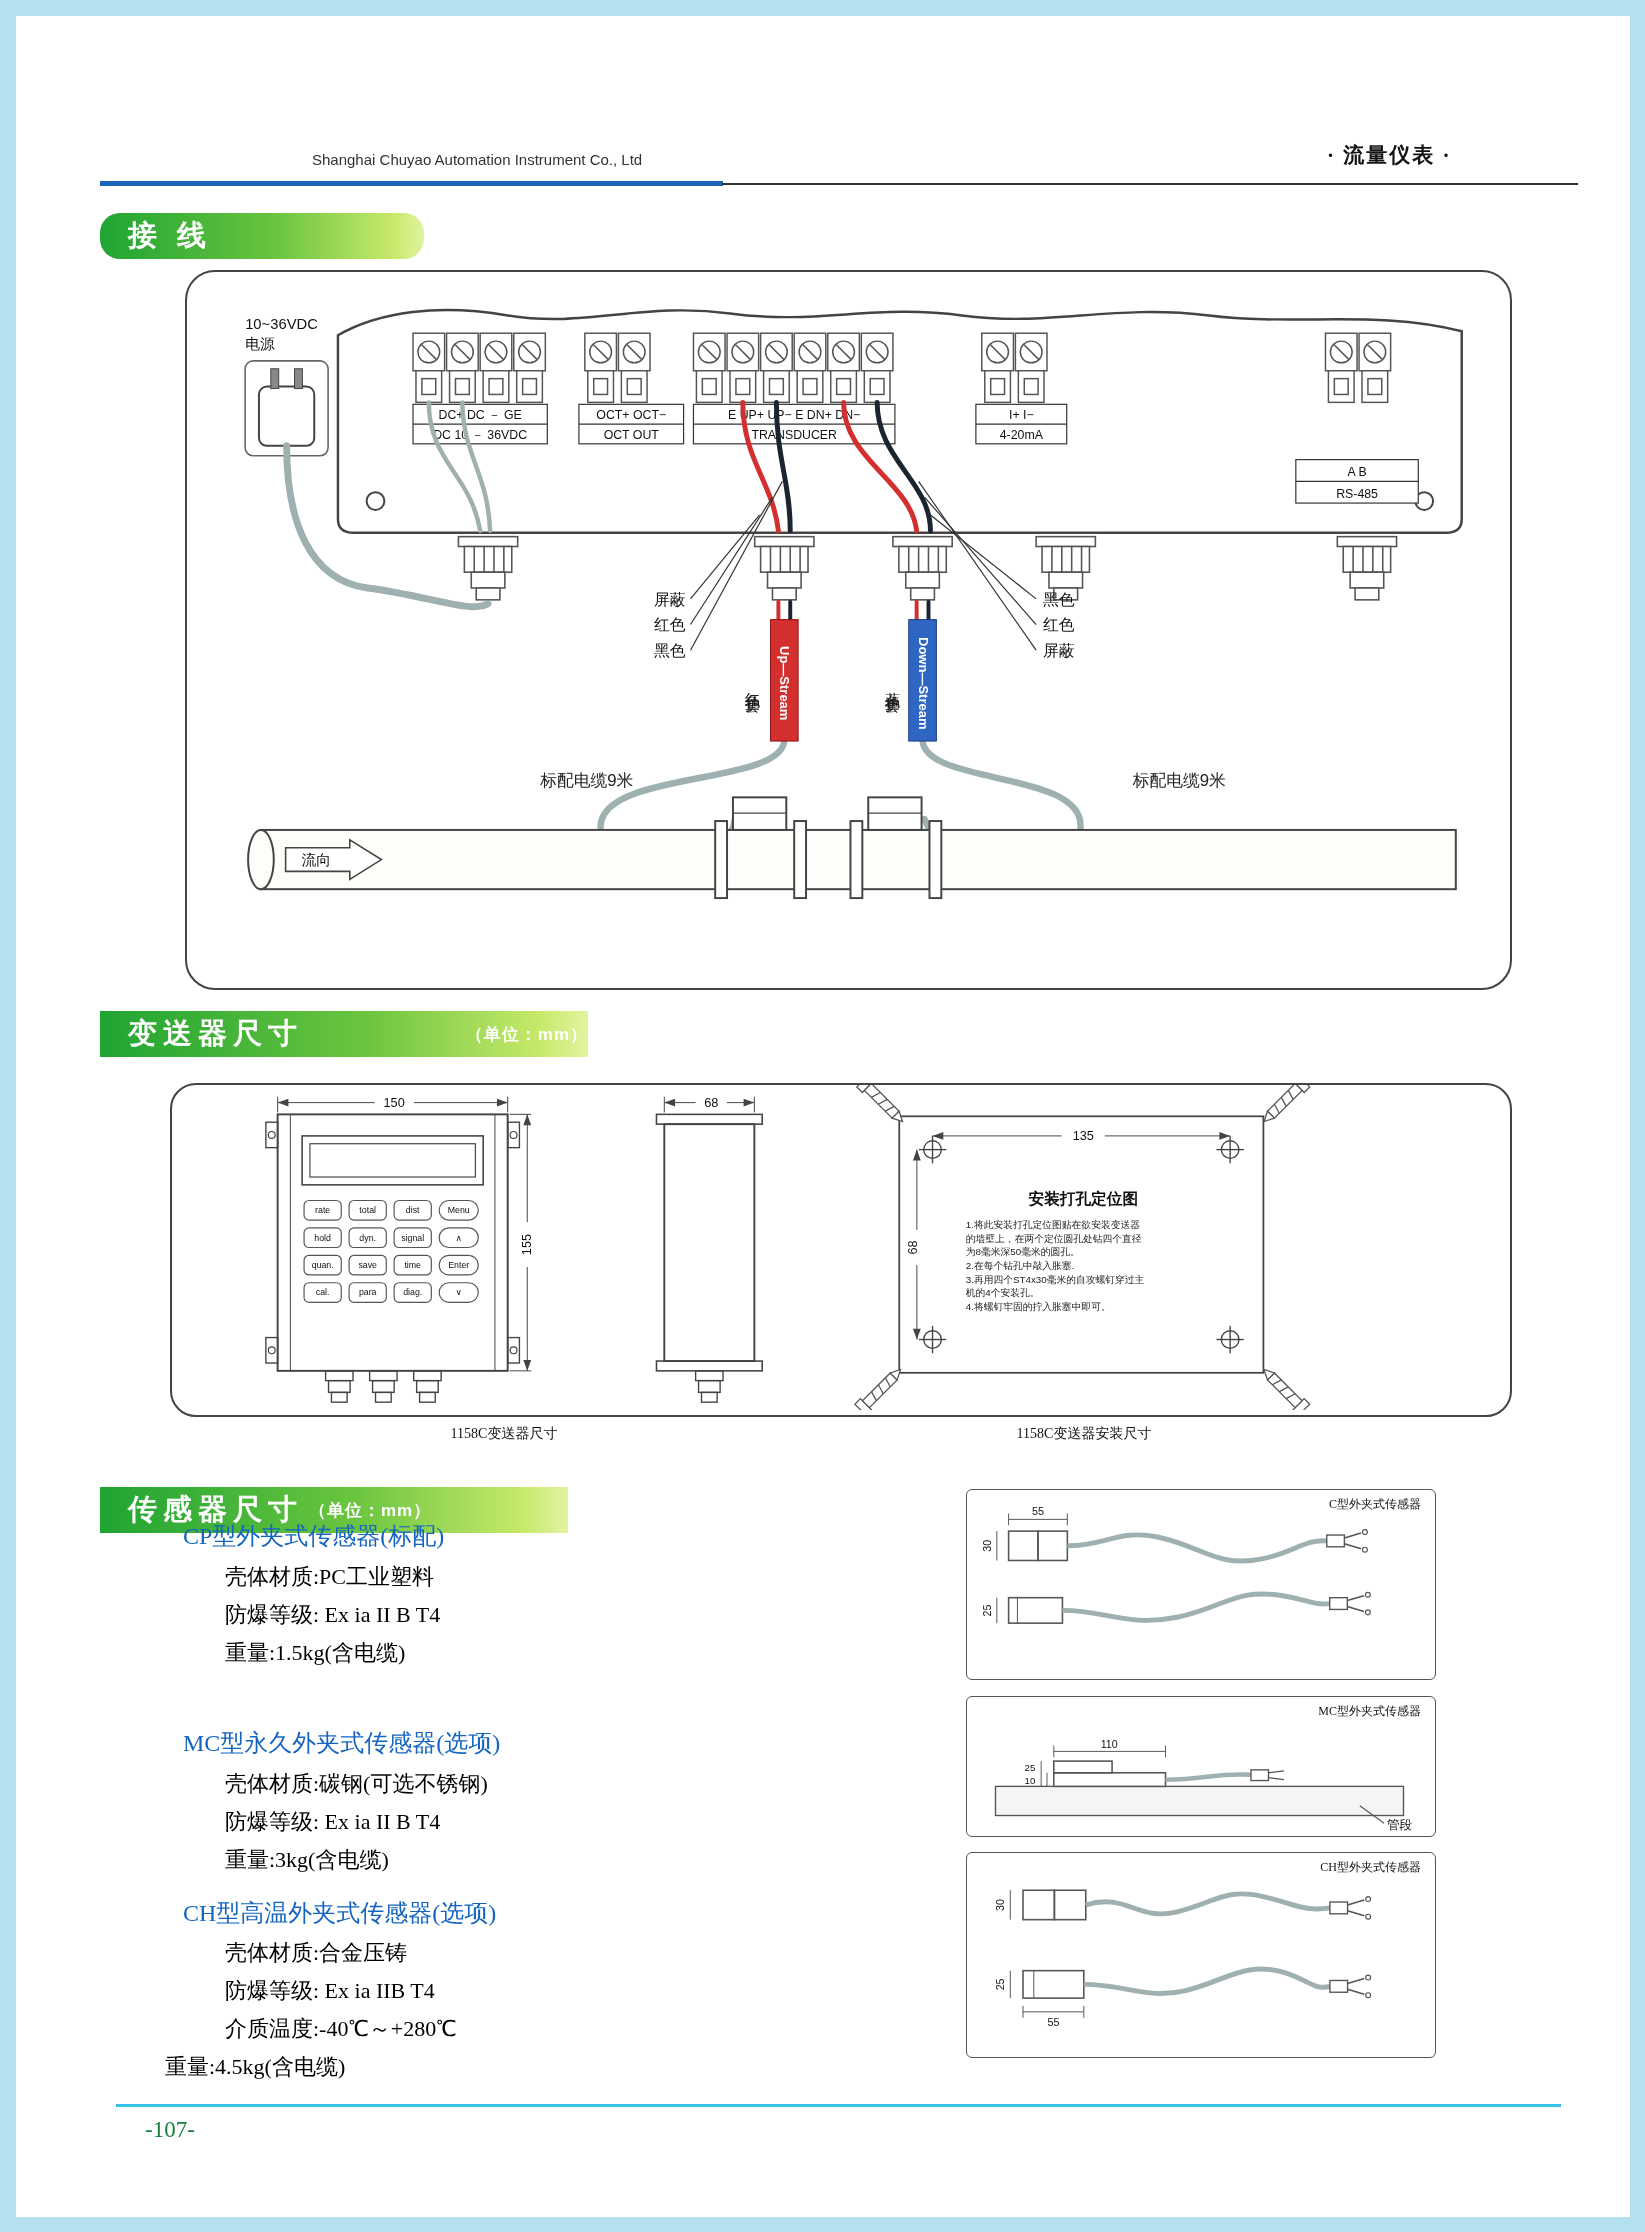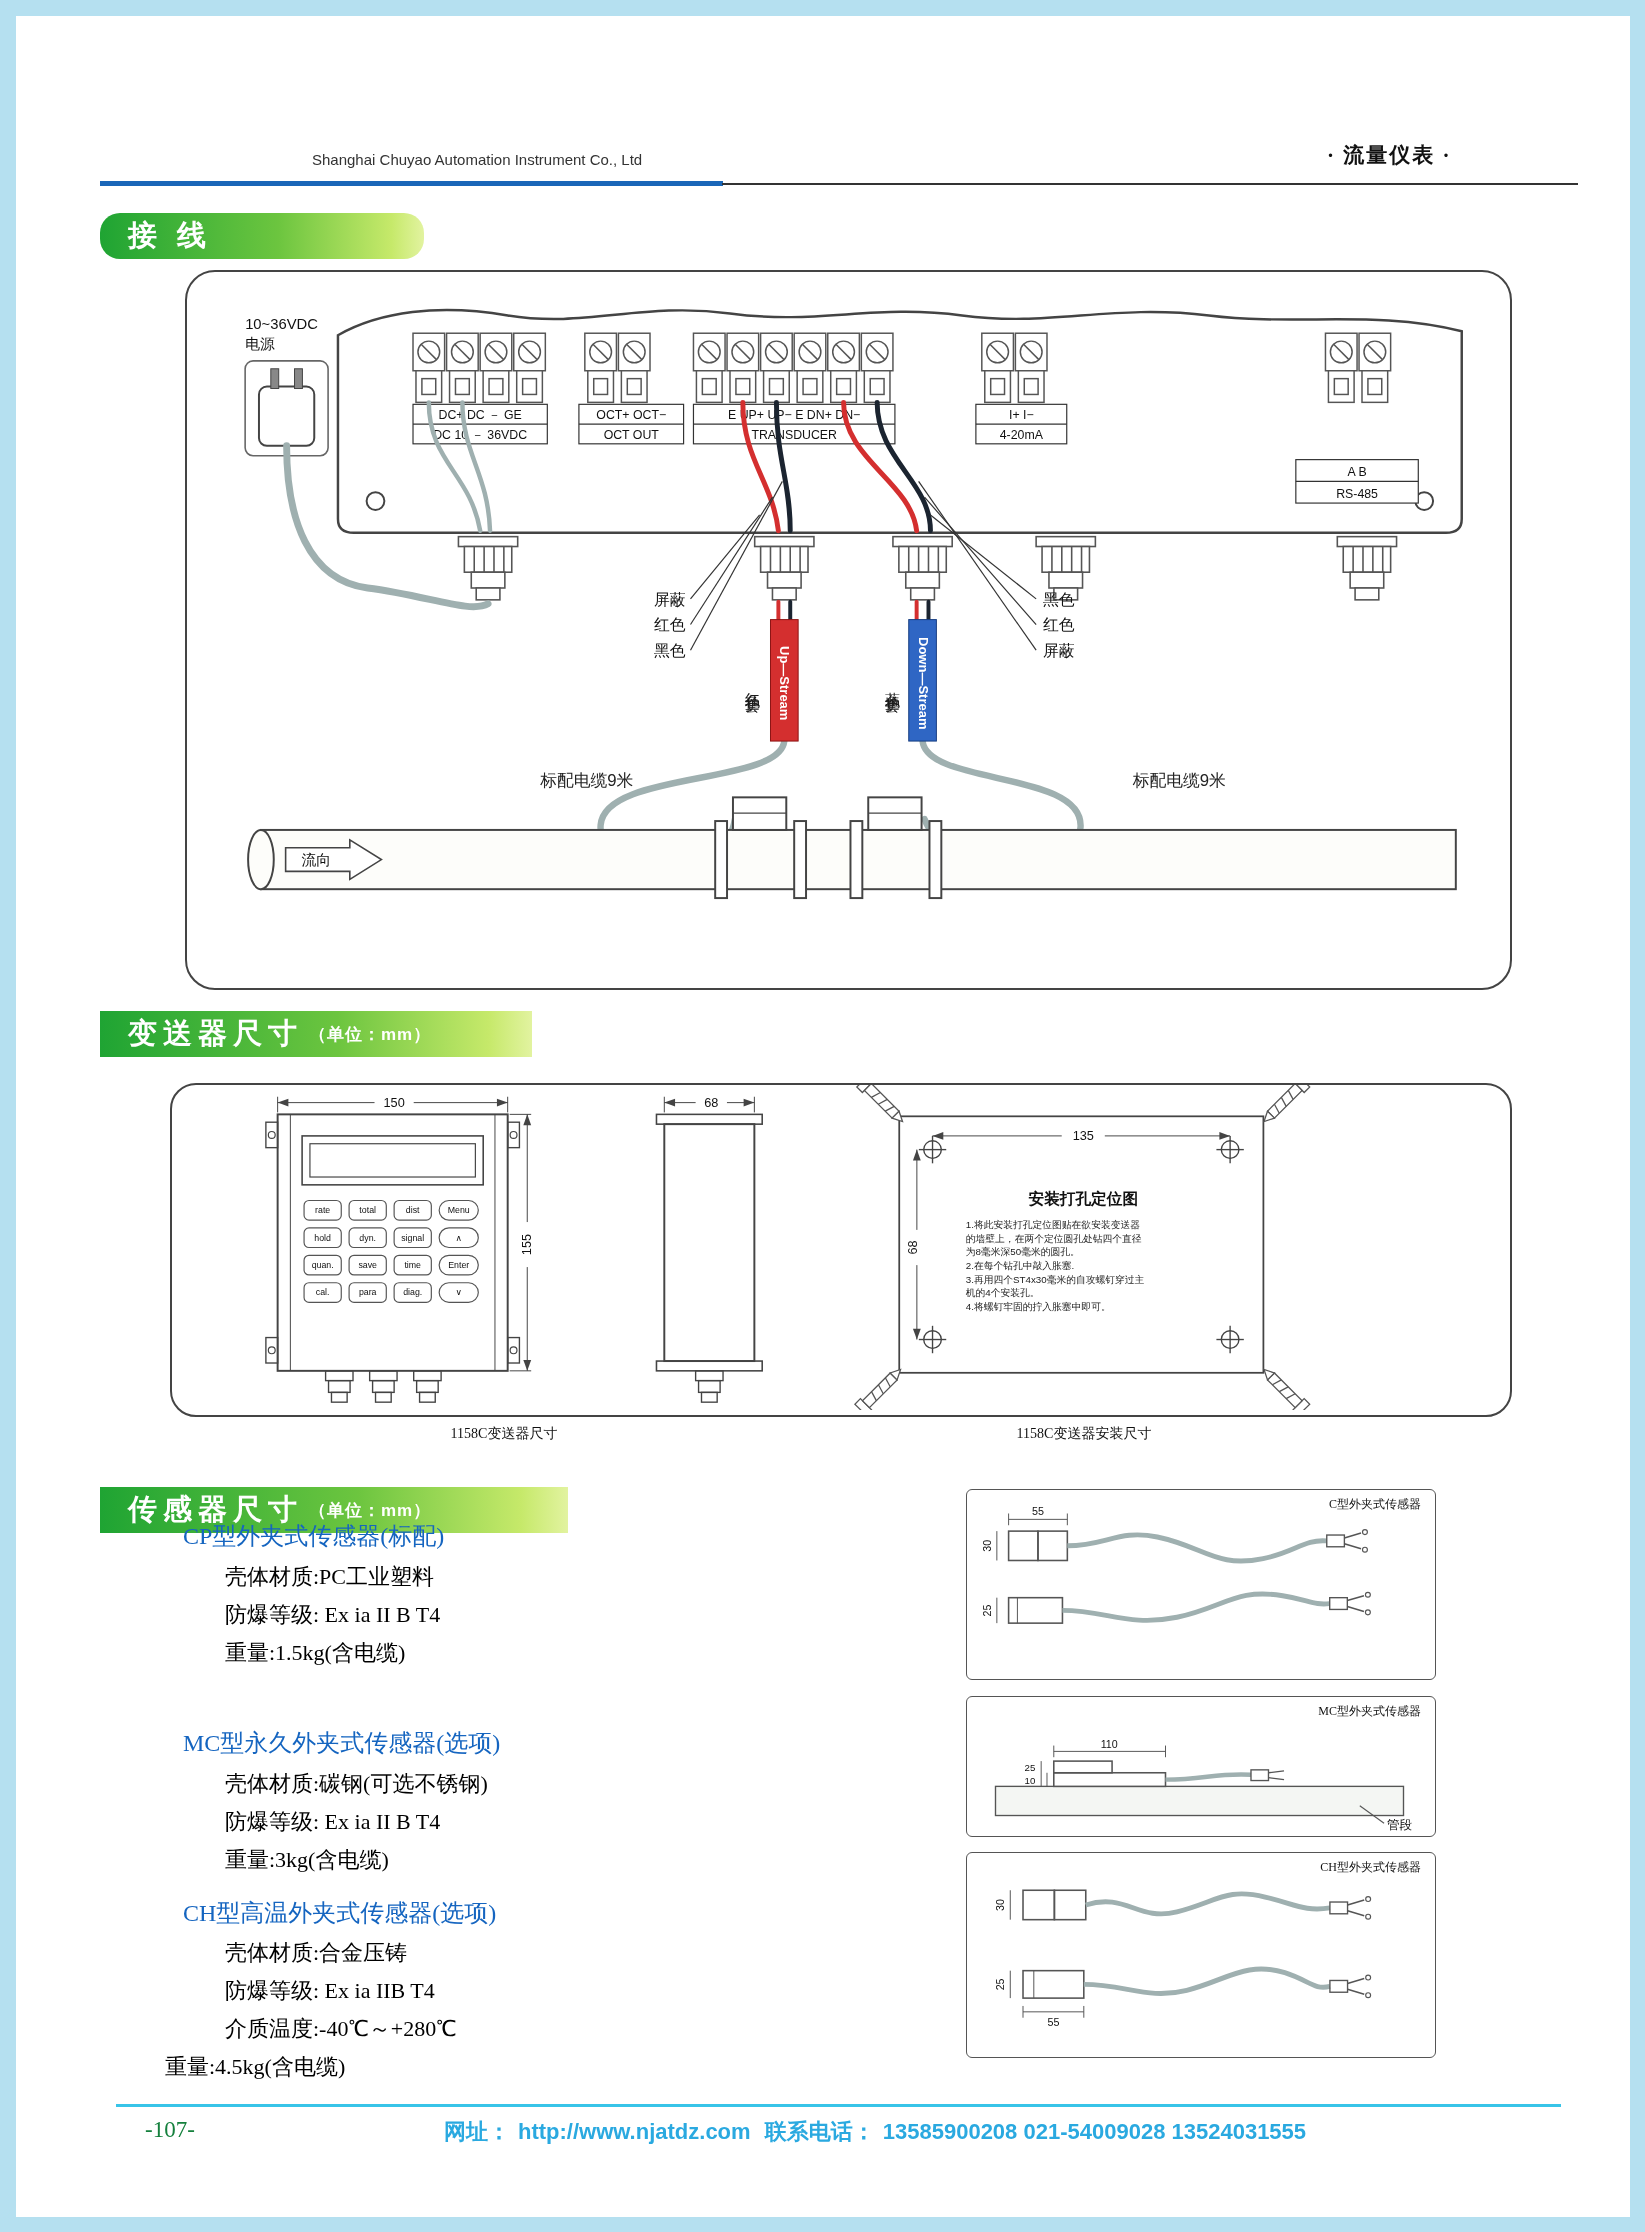--- a/index.html
+++ b/index.html
@@ -322,21 +322,21 @@
         <line x1="685" y1="548" x2="739" y2="548" stroke-width="1.2"></line>
       </g>
     </svg>
 
     <div class="v-label v-cn" style="left:553px;top:352px;width:24px;height:119px;">红色护套</div>
     <div class="v-label v-en" style="left:583px;top:350px;width:28px;height:122px;">Up—Stream</div>
     <div class="v-label v-cn" style="left:693px;top:352px;width:24px;height:119px;">蓝色护套</div>
     <div class="v-label v-en" style="left:722px;top:350px;width:28px;height:122px;">Down—Stream</div>
   </div>
 
-  <div class="banner" style="top:995px;width:432px;">
+  <div class="banner" style="top:995px;width:488px;justify-content:space-between;">
     <span class="b-title">变送器尺寸</span>
     <span class="b-unit">（单位：mm）</span>
   </div>
 
   <div class="trans-box">
     <svg viewBox="0 0 1345 332" width="1338" height="325" font-family="Liberation Sans, sans-serif">
 
       <g stroke="#444" fill="none">
 
         <line x1="97" y1="28" x2="97" y2="12" stroke-width="1"></line>
@@ -622,19 +622,15 @@
           <circle cx="407" cy="145" r="2.5" stroke-width="1.2"></circle>
       </g>
       <text transform="translate(36,53) rotate(-90)" font-size="11" fill="#111" text-anchor="middle">30</text>
       <text transform="translate(36,134) rotate(-90)" font-size="11" fill="#111" text-anchor="middle">25</text>
       <text x="86" y="176" font-size="11" fill="#111" text-anchor="middle">55</text>
     </svg>
   </div>
 
   <div class="footer-rule"></div>
   <div class="page-num">-107-</div>
-  <div class="footer-text">
-    <span>网址：</span><span>http://www.njatdz.com</span>
-    <span>联系电话：</span><span>13585900208  021-54009028  13524031555</span>
-  </div>
 
 </div>
 
 
 </body></html>

